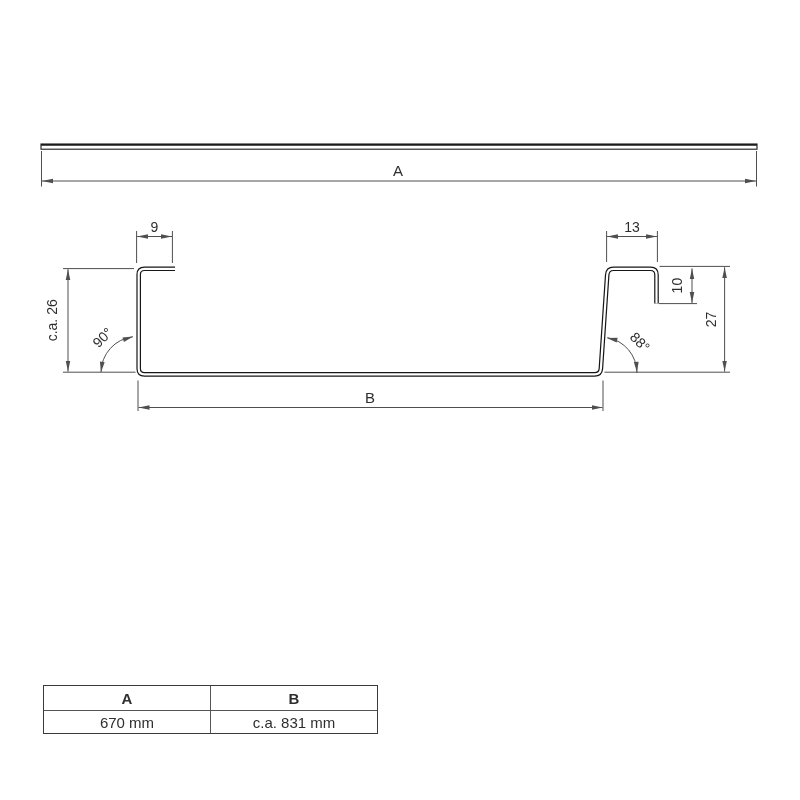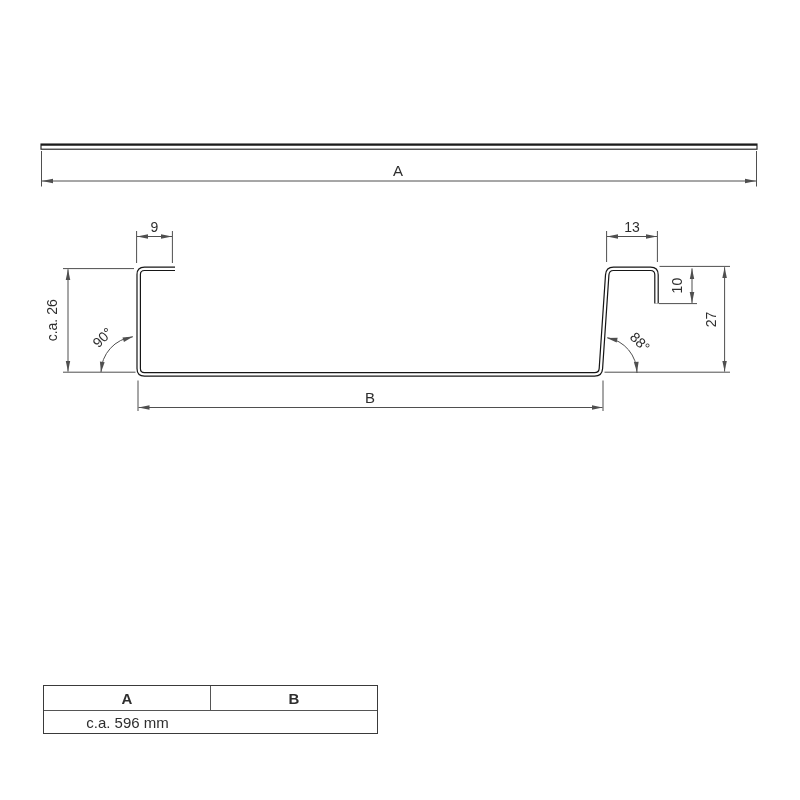--- a/index.html
+++ b/index.html
@@ -126,16 +126,17 @@
       <line x1="138" y1="380.5" x2="138" y2="411"></line>
       <line x1="603" y1="380.5" x2="603" y2="411"></line>
       <line x1="138.5" y1="407.5" x2="602.5" y2="407.5" marker-start="url(#as)" marker-end="url(#ae)"></line>
     </g>
     <text class="big-label" x="370" y="402.5" text-anchor="middle">B</text>
   </svg>
 
   <div class="spec-table">
     <div class="cell row-0 col-0">A</div>
     <div class="cell row-0 col-1">B</div>
-    <div class="cell row-1 col-1">c.a. 596 mm</div>
+    <div class="cell row-1 col-0">670 mm</div>
+    <div class="cell row-1 col-1">c.a. 831 mm</div>
   </div>
 
 </div>
 
 </body></html>

